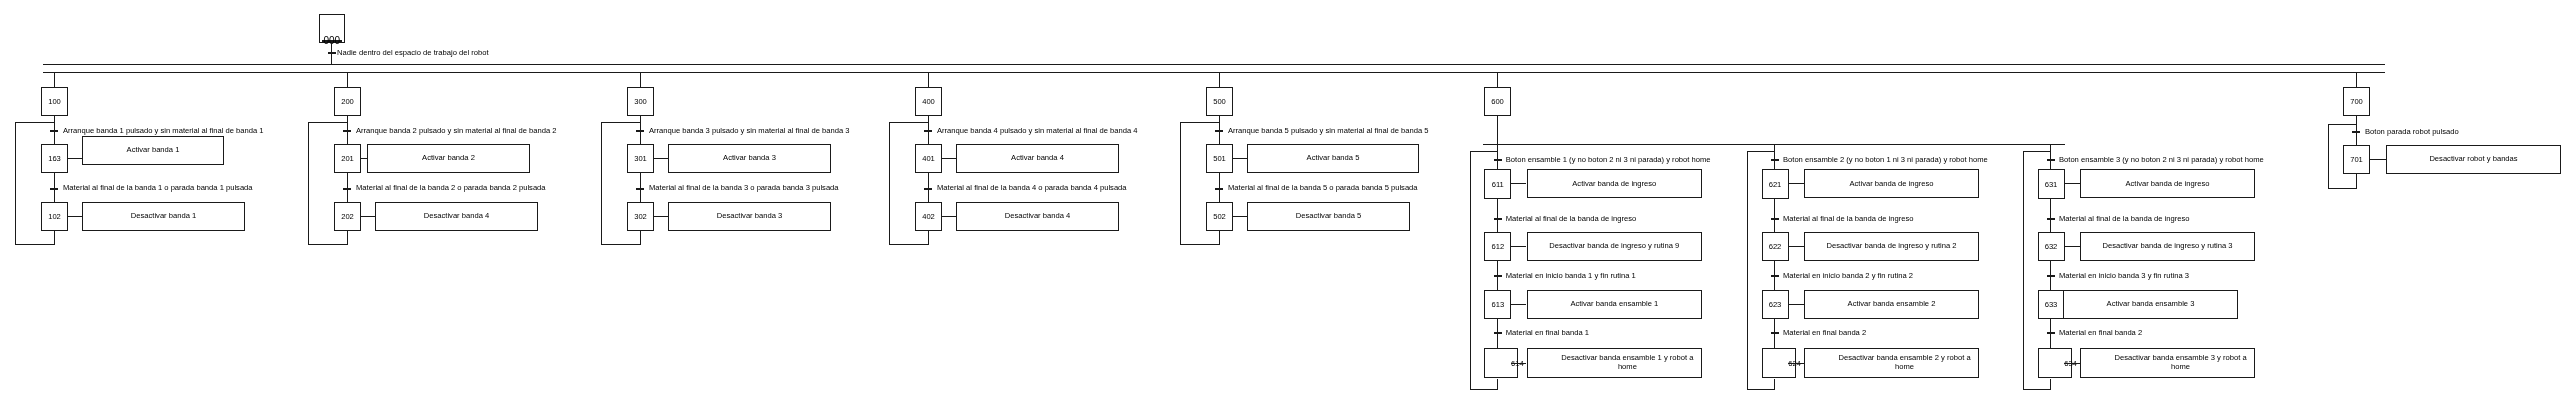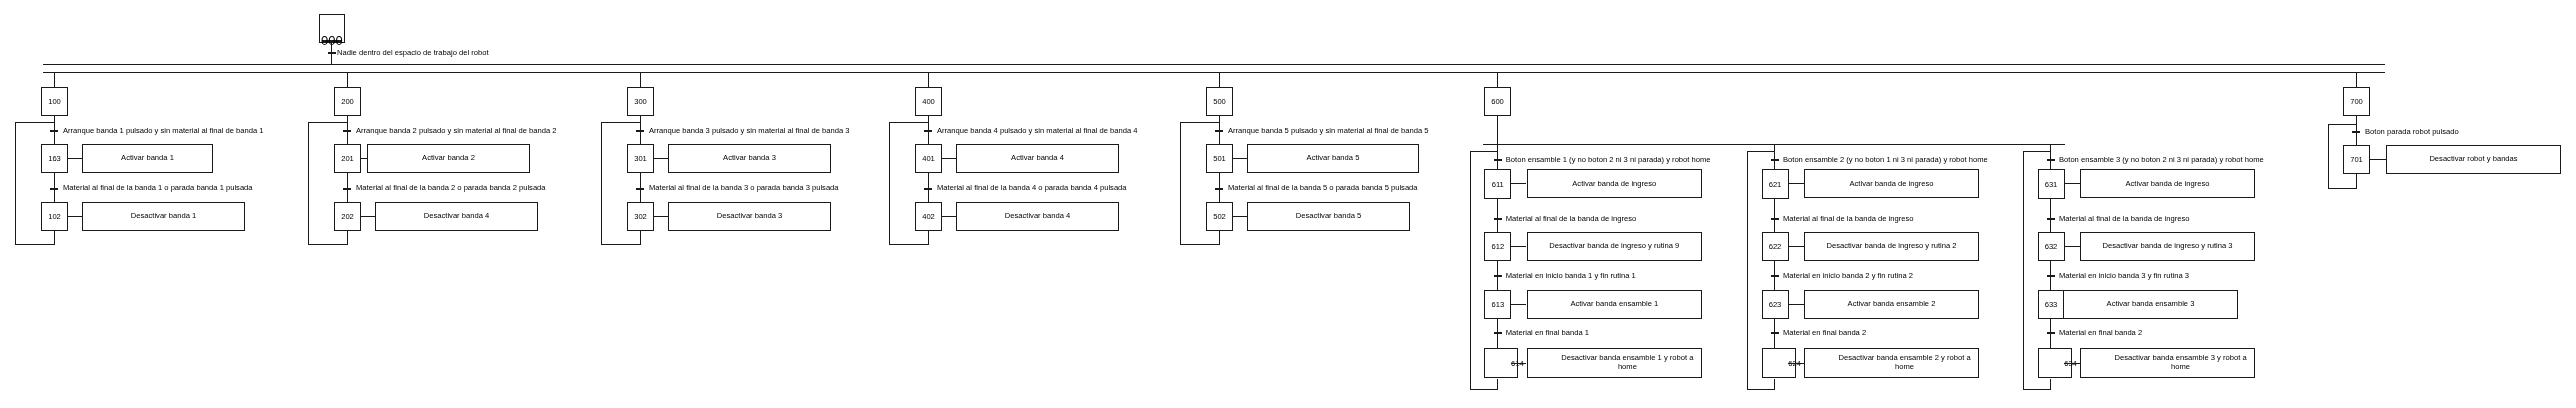--- a/index.html
+++ b/index.html
@@ -31,21 +31,21 @@
   .loop { position:absolute; border:1.2px solid #1a1a1a; border-right:none; background:transparent; }
   .branch, .sub, .group { position:absolute; }
   .branch, .group { top:72px; }
   
   #step000 {
     position:absolute; left:319px; top:14px; width:25.6px; height:29px;
     border:1.2px solid #1a1a1a; background:#fff;
   }
   #step000 .inner {
     position:absolute; inset:1.7px; border:1.2px solid #1a1a1a;
-    display:flex; align-items:center; justify-content:center; font-size:13px;margin-top:23px;
+    display:flex; align-items:center; justify-content:center; font-size:10px;margin-top:23px;
   }
   .tall { height:30px;padding-left:32px; }
 </style>
 </head>
 <body>
 
 <div id="canvas">
 
   <div id="step000">
     <div class="inner">000</div>
@@ -63,21 +63,21 @@
         <span>100</span>
       </div>
     <div class="loop" style="left:0;top:50px;width:40px;height:123px"></div>
     <div class="vl" style="left:39px;top:44px;height:28px"></div>
     <div class="tick" style="left:35px;top:58px"></div>
     <div class="tlabel" style="left:48px;top:55px">Arranque banda 1 pulsado y sin material al final de banda 1</div>
     <div class="step" style="left:26px;top:72px">
         <span>163</span>
       </div>
     <div class="hl" style="left:53px;top:86px;width:14.5px"></div>
-    <div class="action" style="left:67px;top:72px;width:131px">
+    <div class="action" style="left:67px;top:64px;width:142px">
         <span>Activar banda 1</span>
       </div>
     <div class="vl" style="left:39px;top:101px;height:29px"></div>
     <div class="tick" style="left:35px;top:116px"></div>
     <div class="tlabel" style="left:48px;top:112px">Material al final de la banda 1 o parada banda 1 pulsada</div>
     <div class="step" style="left:26px;top:130px">
         <span>102</span>
       </div>
     <div class="hl" style="left:53px;top:144px;width:14.5px"></div>
     <div class="action" style="left:67px;top:130px;width:163px">

